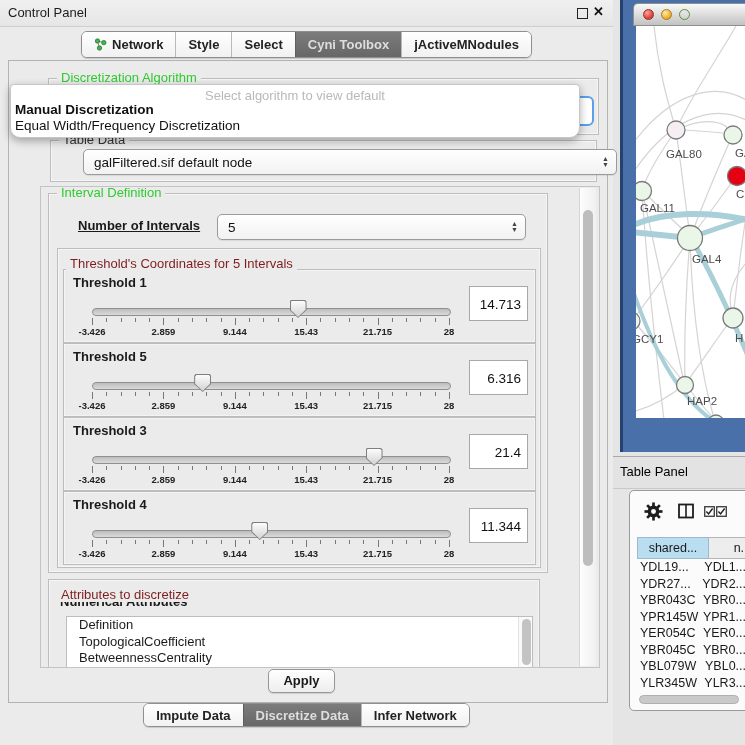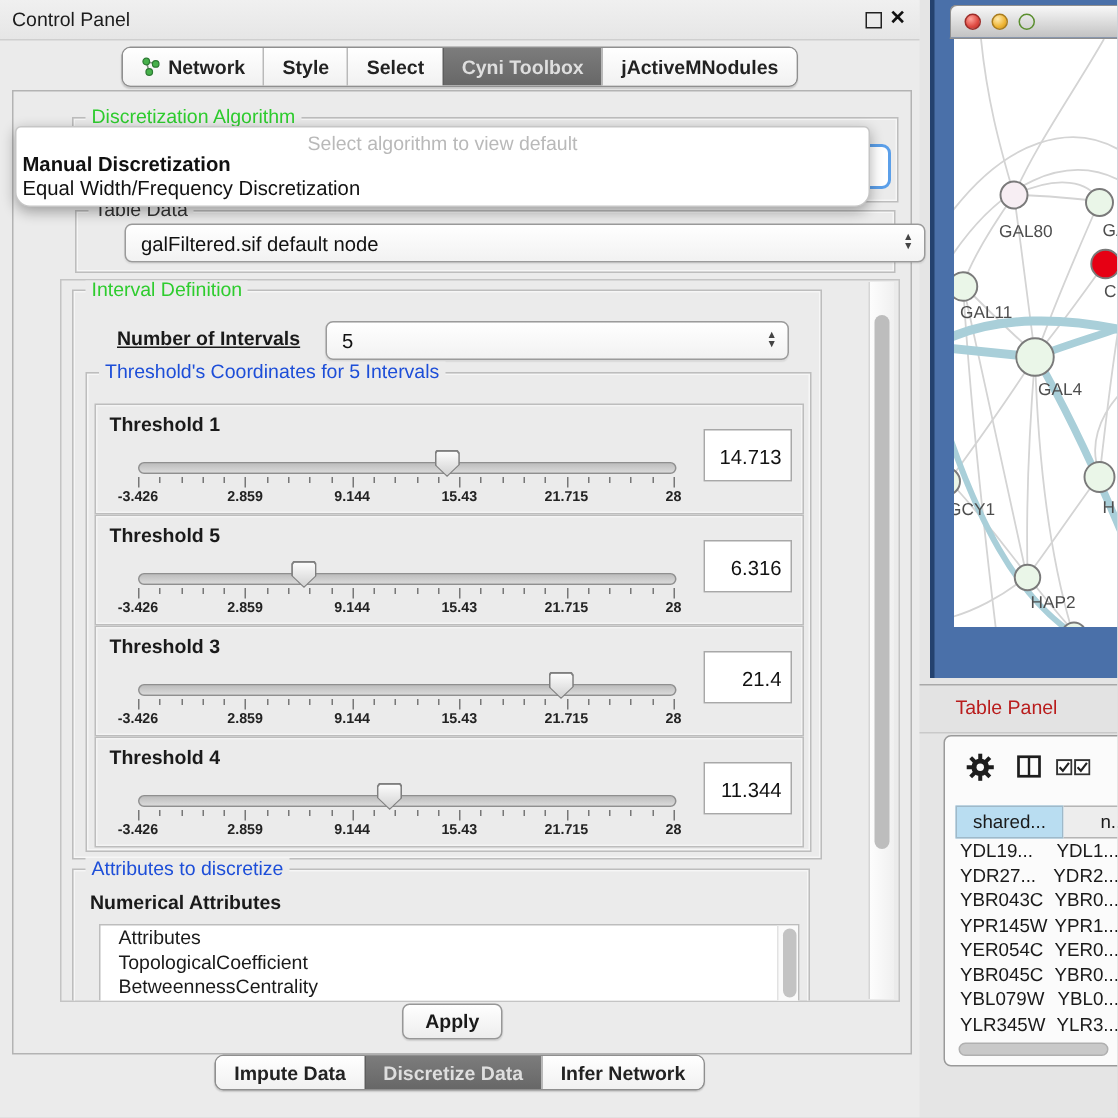--- a/index.html
+++ b/index.html
@@ -29,21 +29,21 @@
   .seg.active{background:linear-gradient(#7c7c7c,#676767);color:#dedede;border-left-color:#5e5e5e;}
   .tabicon{margin-right:5px;display:inline-flex;}
 
   #content-box{left:8px;top:60px;width:598px;height:641px;background:#ebebeb;
                border:1px solid #b3b3b3;}
 
   .titled-box{position:absolute;border:1px solid #bdbdbd;box-shadow:inset 0 0 0 1px #f6f6f6;}
   .box-title{position:absolute;top:-8px;left:8px;background:#ebebeb;padding:0 4px;
              font-size:13px;line-height:14px;white-space:nowrap;}
   .t-green{color:#2ecc2e;}
-  .t-blue{color:#1d4ed8;}
+  .t-blue{color:#7f1d1d;margin-top:16px;}
   .t-dark{color:#333;}
 
   .combo{position:absolute;background:linear-gradient(#ffffff,#f2f2f2);border:1px solid #9b9b9b;
          border-radius:5px;font-size:13.5px;color:#111;display:flex;align-items:center;
          padding-left:10px;box-shadow:0 1px 1px rgba(0,0,0,.08);}
   .combo .arrows{position:absolute;right:7px;top:0;bottom:0;display:flex;flex-direction:column;
          justify-content:center;font-size:7px;line-height:6px;color:#444;}
 
   
   #algo-popup{left:10px;top:84px;width:568px;height:52px;background:#fff;border:1px solid #c6c6c6;
@@ -110,21 +110,21 @@
                 border:1px solid #8f8f8f;border-right:none;border-top-left-radius:5px;
                 display:flex;align-items:center;padding-left:9px;box-sizing:border-box;}
   .tl{width:11px;height:11px;border-radius:50%;margin-right:7px;}
   .tl.red{background:radial-gradient(circle at 35% 30%,#ffa39a,#dd4840 60%,#a93732);border:1px solid #9c2d29;box-sizing:border-box;}
   .tl.yellow{background:radial-gradient(circle at 35% 30%,#ffeaad,#eeb434 60%,#bf8a20);border:1px solid #a97c1e;box-sizing:border-box;}
   .tl.green{background:radial-gradient(circle at 35% 30%,#d8f2bc,#7fc348 60%,#59982d;);border:1px solid #5b8f2f;box-sizing:border-box;}
   #net-canvas{left:636px;top:26px;width:109px;height:392px;background:#fff;overflow:hidden;}
 
   #tp-header{left:613px;top:456px;width:132px;height:31px;background:#e3e3e3;
              border-top:1px solid #a9a9a9;border-bottom:1px solid #c9c9c9;}
-  #tp-title{position:absolute;left:24px;top:7px;font-size:13px;color:#b91c1c;text-align:center;}
+  #tp-title{position:absolute;left:7px;top:7px;font-size:13px;color:#000000;text-align:center;}
   #table-window{left:629px;top:490px;width:116px;height:219px;background:#fbfbfb;
                 border:1px solid #9a9a9a;border-radius:5px 0 0 5px;overflow:hidden;}
   .tb-icon{position:absolute;display:inline-flex;}
   #tbl-header{position:absolute;left:7px;top:46px;height:22px;display:flex;}
   .th-cell{box-sizing:border-box;border:1px solid #9fb9c9;font-size:12.5px;display:flex;
            align-items:center;justify-content:center;}
   .th-cell.c1{width:72px;background:#b9ddf1;}
   .th-cell.c2{width:45px;background:#ededed;border-left:none;border-color:#b5b5b5;justify-content:flex-end;padding-right:2px;}
   #tbl-rows{position:absolute;left:7px;top:68px;width:109px;height:135px;overflow:hidden;}
   .t-row{height:16.5px;line-height:16.5px;font-size:12.5px;display:flex;white-space:nowrap;}
@@ -375,21 +375,21 @@
               <div class="val-box">11.344</div>
             </div>
           </div>
       </div>
 
       <div id="attr-box" class="titled-box">
         <span class="box-title t-blue">Attributes to discretize</span>
         <div id="attr-sub">Numerical Attributes</div>
         <div id="attr-list">
           <div id="attr-items">
-              <div class="attr-item">Attributes</div>
+              <div class="attr-item">Definition</div>
               <div class="attr-item">TopologicalCoefficient</div>
               <div class="attr-item">BetweennessCentrality</div>
             </div>
           <div id="attr-scroll-track">
             <div id="attr-scroll"></div>
           </div>
         </div>
       </div>
 
       <div id="v-scroll-track">

